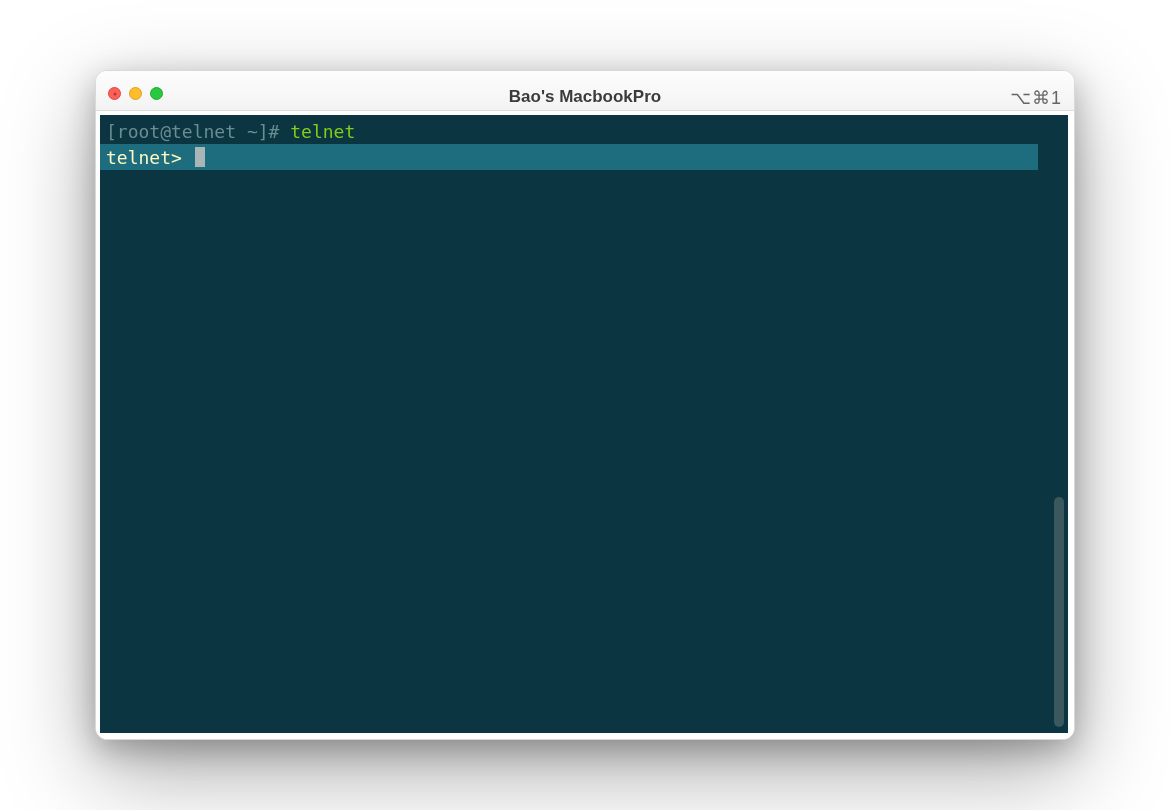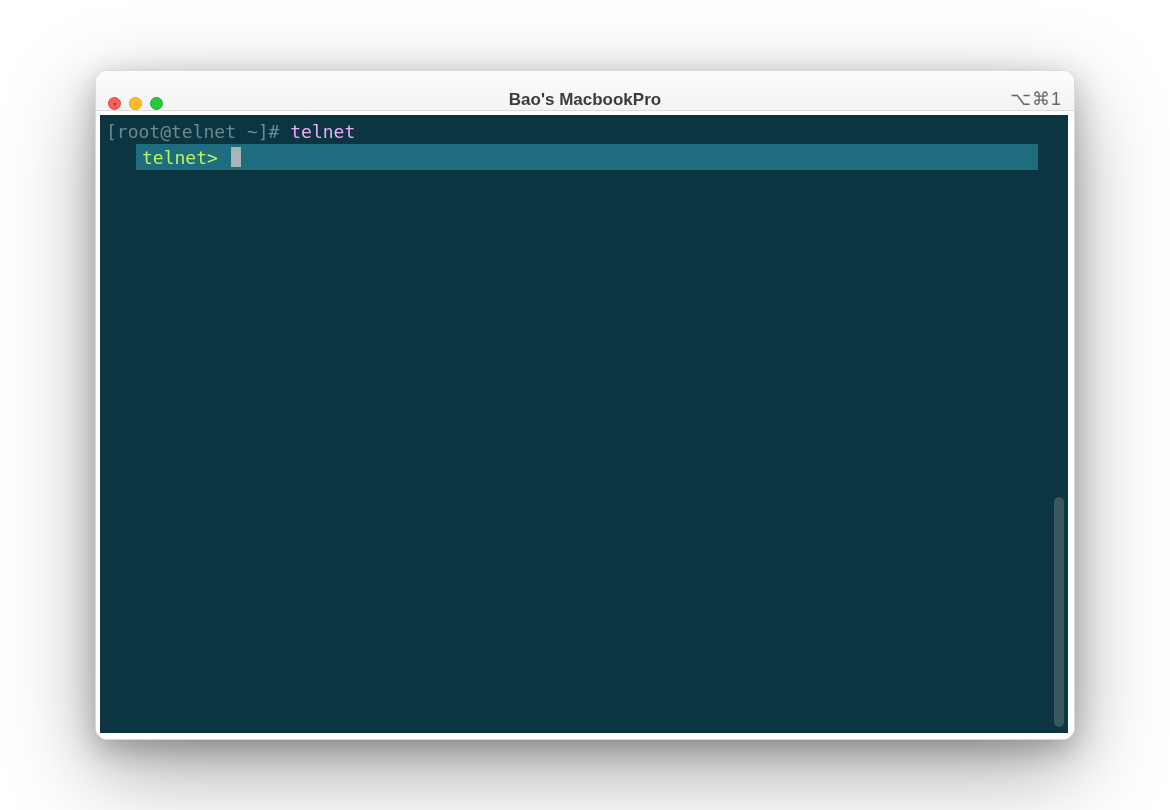--- a/index.html
+++ b/index.html
@@ -21,23 +21,23 @@
       overflow: hidden;
       display: flex;
       flex-direction: column;
       border: 1px solid #d9d9d9;
     }
     .titlebar {
       height: 40px;
       background: linear-gradient(#fdfdfd, #f3f3f3);
       border-bottom: 1px solid #dcdcdc;
       display: flex;
-      align-items: flex-end;
+      align-items: flex-start;
       position: relative;
-      padding: 0 12px;
+      padding: 16px 12px;
     }
     .traffic-lights {
       display: flex;
       gap: 8px;
       align-items: center;
     }
     .tl {
       width: 13px;
       height: 13px;
       border-radius: 50%;
@@ -89,28 +89,27 @@
     .term-line {
       white-space: pre;
       padding: 0 6px;
     }
     .line1 {
       color: #6a8c93;
       padding-top: 4px;
     }
     .line2 {
       background: #1d6d7f;
-      color: #bef264;
+      color: #fef9c3;
       display: flex;
       align-items: center;
       height: 26px;
       margin-right: 30px;
-      margin-left: 36px;
     }
-    .cmd-accent { color: #f0abfc; text-align: right; }
+    .cmd-accent { color: #84cc16; text-align: right; }
     .cursor {
       display: inline-block;
       width: 10px;
       height: 20px;
       background: #a9b6b8;
       margin-left: 2px;
       vertical-align: middle;
     }
     .scrollbar {
       position: absolute;

